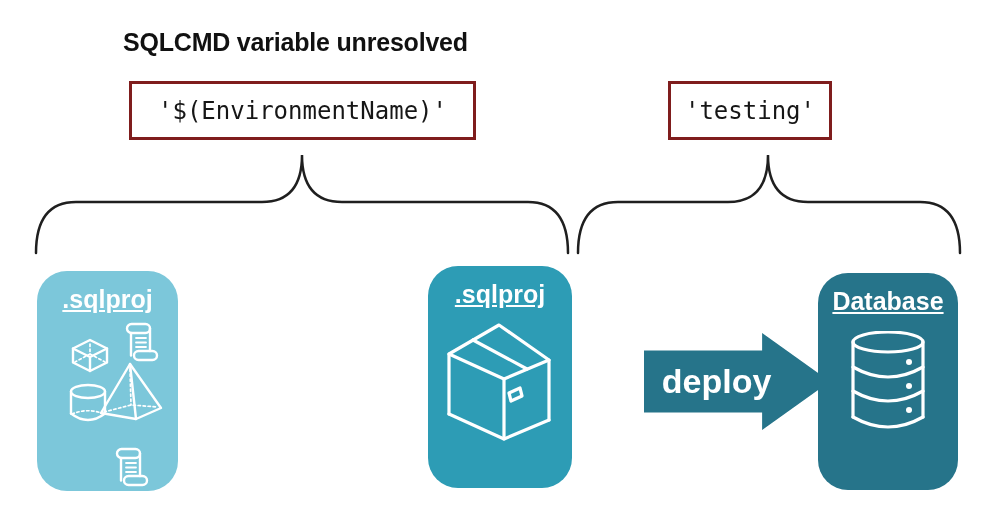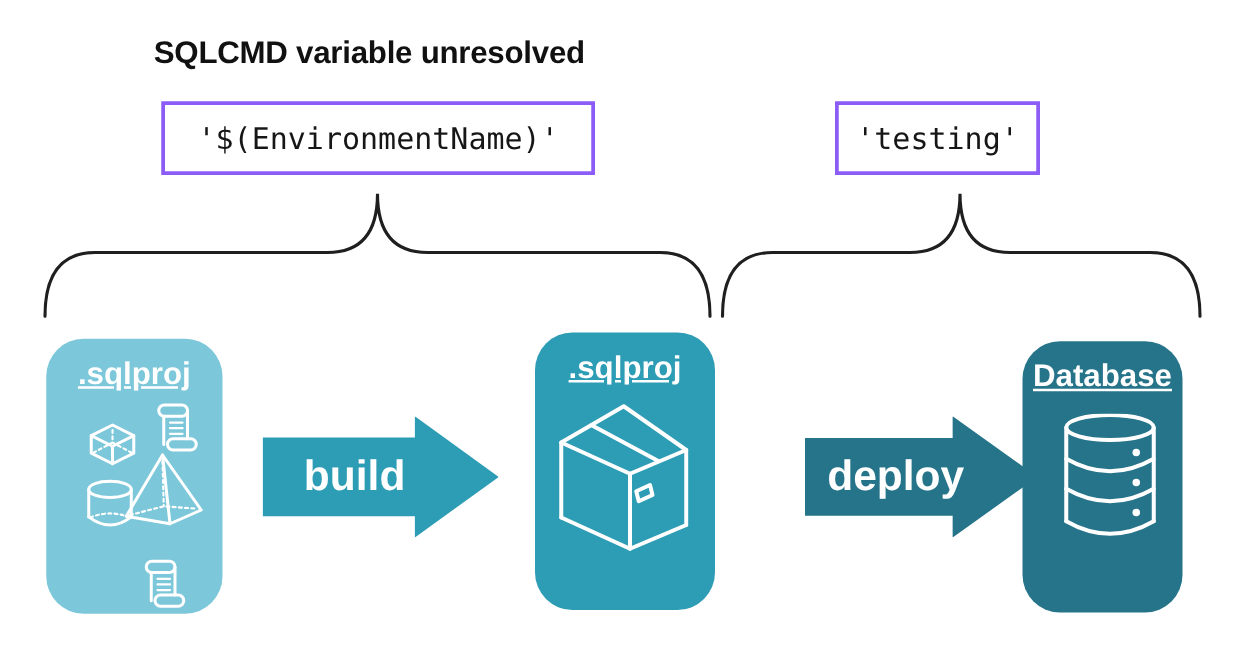--- a/index.html
+++ b/index.html
@@ -8,35 +8,35 @@
     font-family:"Liberation Sans",sans-serif;overflow:hidden;
   }
   .heading{
     position:absolute;top:28px;text-align:left;
     font-size:25px;font-weight:bold;color:#111111;letter-spacing:-0.2px;
   }
   .heading-left{left:123px;width:360px;}
   .heading-right{left:618px;width:300px;}
   .codebox{
     position:absolute;top:81px;height:59px;box-sizing:border-box;
-    border:3px solid #8b5cf6;background:#ffffff;
+    border:3px solid #7f1d1d;background:#ffffff;
     display:flex;align-items:center;justify-content:center;
   }
   .codebox-left{left:129px;width:347px;}
   .codebox-right{left:668px;width:164px;}
   .codetext{
     font-family:"DejaVu Sans Mono","Liberation Mono",monospace;
     font-size:24px;color:#161616;white-space:nowrap;
   }
   .braces{position:absolute;left:0;top:145px;width:1000px;height:115px;}
   .brace-path{fill:none;stroke:#1f1f1f;stroke-width:2.5;stroke-linecap:round;}
   .stage{position:absolute;border-radius:30px;}
   .stage-sqlproj{left:37px;top:271px;width:141px;height:220px;background:#7cc7da;}
   .stage-dacpac{left:428px;top:266px;width:144px;height:222px;background:#2d9cb5;}
-  .stage-database{left:818px;top:273px;width:128px;height:217px;background:#26748a;}
+  .stage-database{left:818px;top:273px;width:140px;height:217px;background:#26748a;}
   .stage-title{
     position:absolute;left:0;right:0;top:14px;text-align:center;
     color:#ffffff;font-weight:bold;font-size:25px;text-decoration:underline;
   }
   .icon-svg{position:absolute;}
   .icon-stroke{fill:none;stroke:#ffffff;stroke-width:2.4;stroke-linejoin:round;stroke-linecap:round;}
   .icon-stroke-thick{fill:none;stroke:#ffffff;stroke-width:3.2;stroke-linejoin:round;stroke-linecap:round;}
   .icon-dotted{fill:none;stroke:#ffffff;stroke-width:1.7;stroke-dasharray:2.4 2.6;stroke-linecap:round;}
   .icon-thin{fill:none;stroke:#ffffff;stroke-width:1.8;stroke-linecap:round;}
   .arrow{position:absolute;top:333px;height:97px;}
@@ -106,23 +106,20 @@
 
       <g transform="translate(79,177)">
         <rect class="icon-stroke" x="1" y="1" width="23" height="9" rx="4.5"></rect>
         <path class="icon-stroke" d="M24,5.5 L24,28 M5,10 L5,32.5"></path>
         <rect class="icon-stroke" x="8" y="28" width="23" height="9" rx="4.5"></rect>
         <path class="icon-thin" d="M10,15 H20 M10,19.5 H20 M10,24 H20"></path>
       </g>
     </svg>
   </div>
 
-  <div class="arrow arrow-build">
-    <span class="arrow-label">build</span>
-  </div>
 
   <div class="stage stage-dacpac">
     <div class="stage-title">.sqlproj</div>
     <svg class="icon-svg" style="left:19px;top:57px;width:104px;height:120px;" viewBox="0 0 104 120">
       <path class="icon-stroke-thick" d="M52,2 L102,37 L57,56 L2,31 Z"></path>
       <path class="icon-stroke-thick" d="M2,31 L2,91 M102,37 L102,97 M57,56 L57,116"></path>
       <path class="icon-stroke-thick" d="M2,91 L57,116 L102,97"></path>
       <path class="icon-stroke-thick" d="M26,17 L80,46"></path>
       <path class="icon-stroke-thick" d="M62,70 L73,65 L75,73 L64,78 Z"></path>
     </svg>

